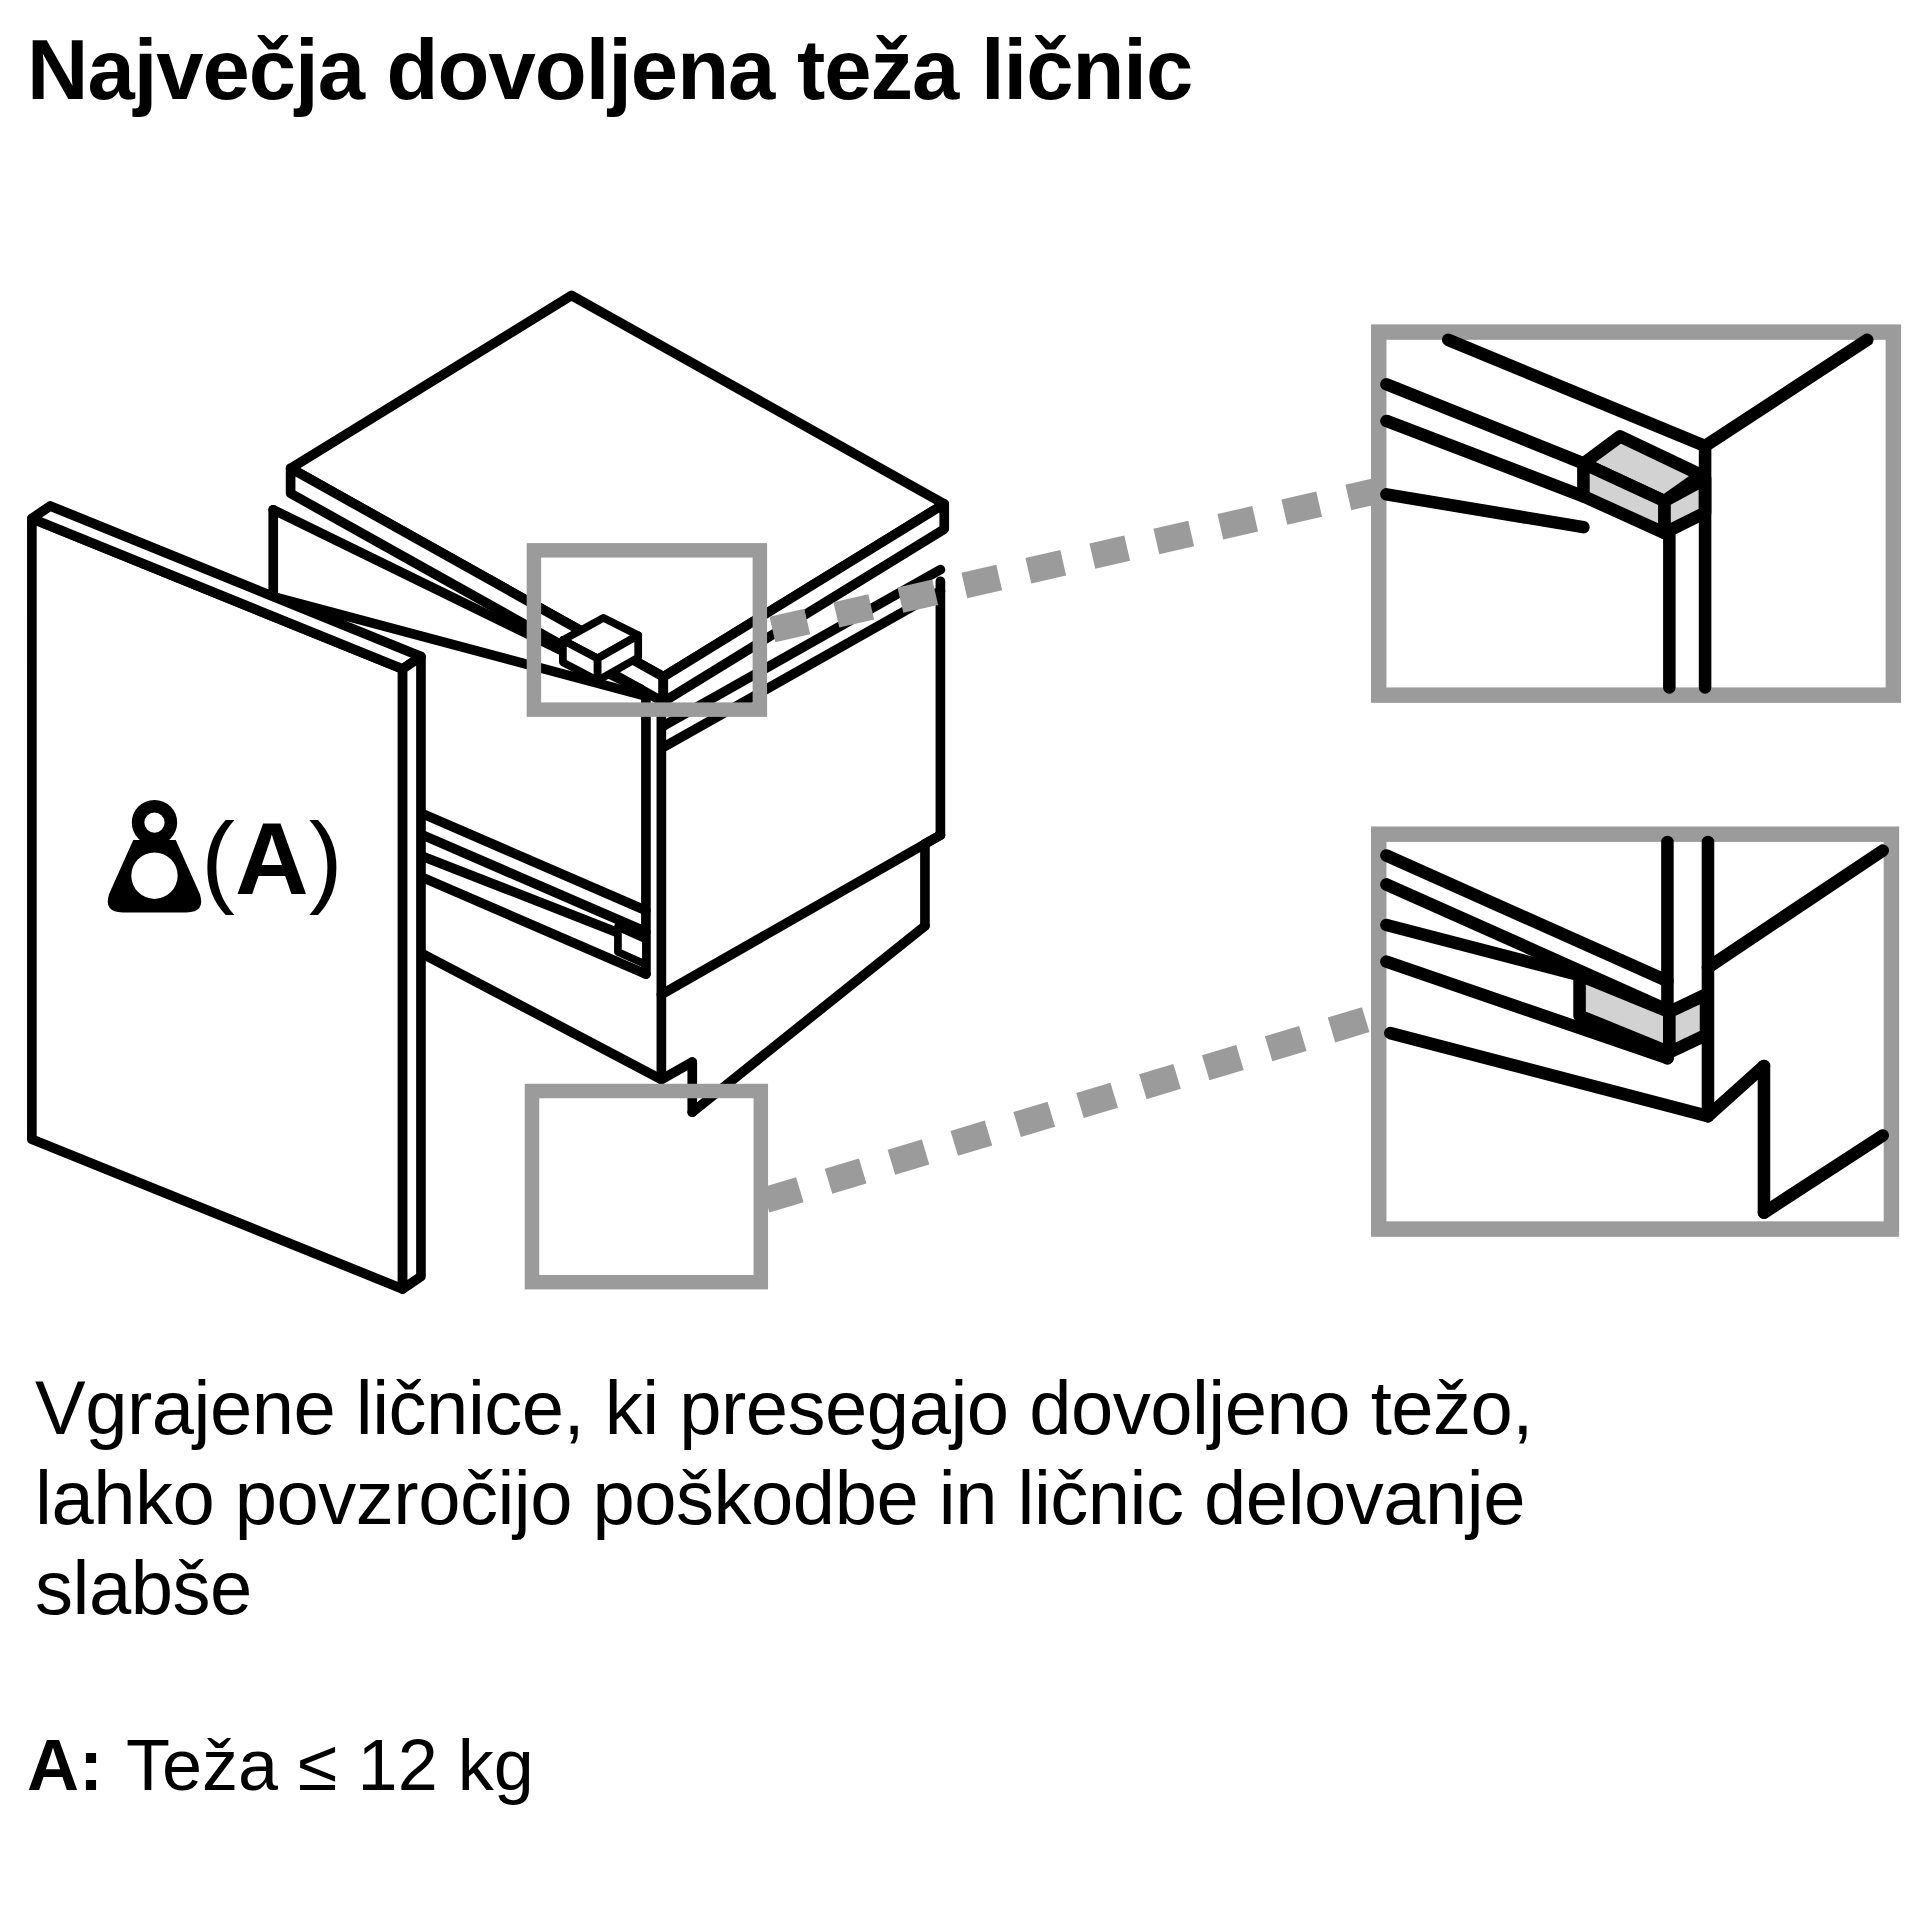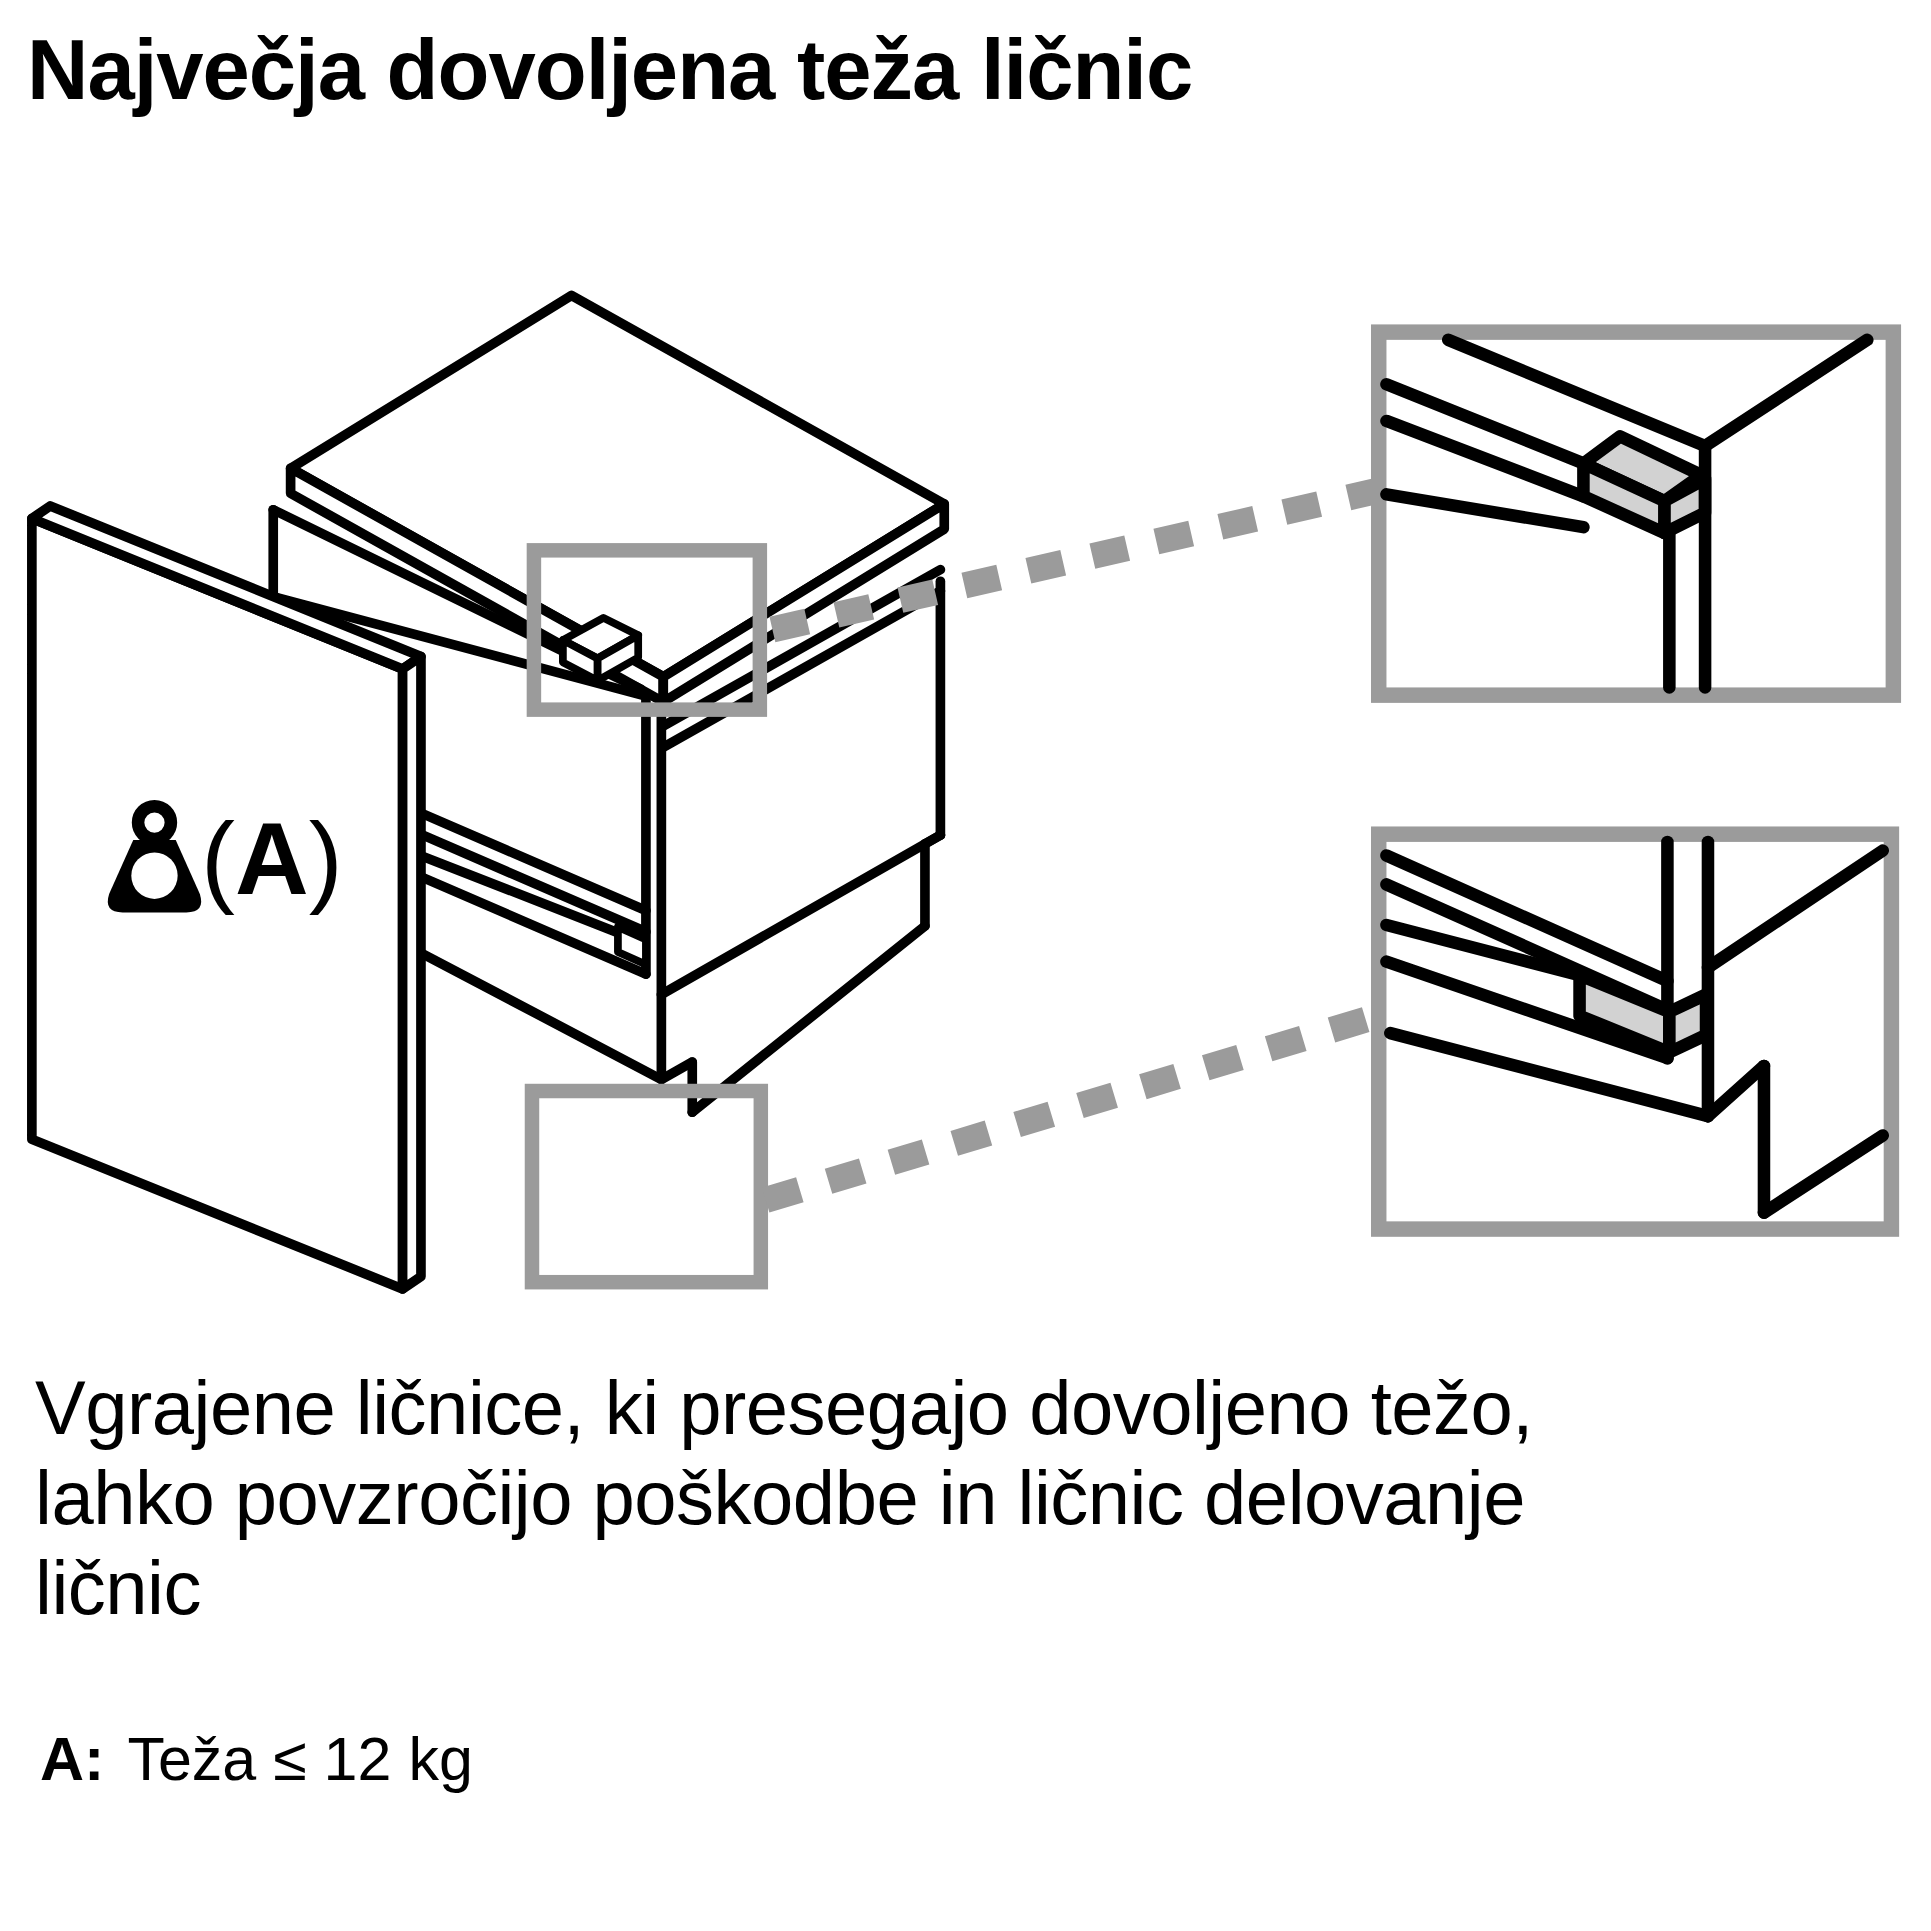--- a/index.html
+++ b/index.html
@@ -41,21 +41,21 @@
   .door-label .paren{ font-weight:400; }
   .door-label .letter{ font-weight:700; }
 
   .body-text{
     left:35px; top:1363px;
     font-size:76px; line-height:90px; letter-spacing:-0.5px;
     white-space:nowrap;
   }
   .spec-line{
     left:27px; top:1724px;
-    font-size:61px; white-space:nowrap;margin-left:13px;
+    font-size:72px; white-space:nowrap;
   }
   .spec-line .spec-label{ font-weight:700; }
   .spec-line .spec-value{ font-weight:400; margin-left:23px; }
 </style>
 </head>
 <body>
 
 <h1 class="abs page-title">Največja dovoljena teža ličnic</h1>
 
 <svg class="abs diagram-svg" viewBox="0 0 2000 2000" aria-hidden="true">
@@ -161,19 +161,19 @@
   </g>
 </svg>
 
 <div class="abs door-label">
   <span class="paren">(</span><span class="letter">A</span><span class="paren">)</span>
 </div>
 
 <div class="abs body-text">
   <div>Vgrajene ličnice, ki presegajo dovoljeno težo,</div>
   <div>lahko povzročijo poškodbe in ličnic delovanje</div>
-  <div>ličnic</div>
+  <div>slabše</div>
 </div>
 
 <div class="abs spec-line">
   <span class="spec-label">A:</span><span class="spec-value">Teža ≤ 12 kg</span>
 </div>
 
 
 </body></html>

